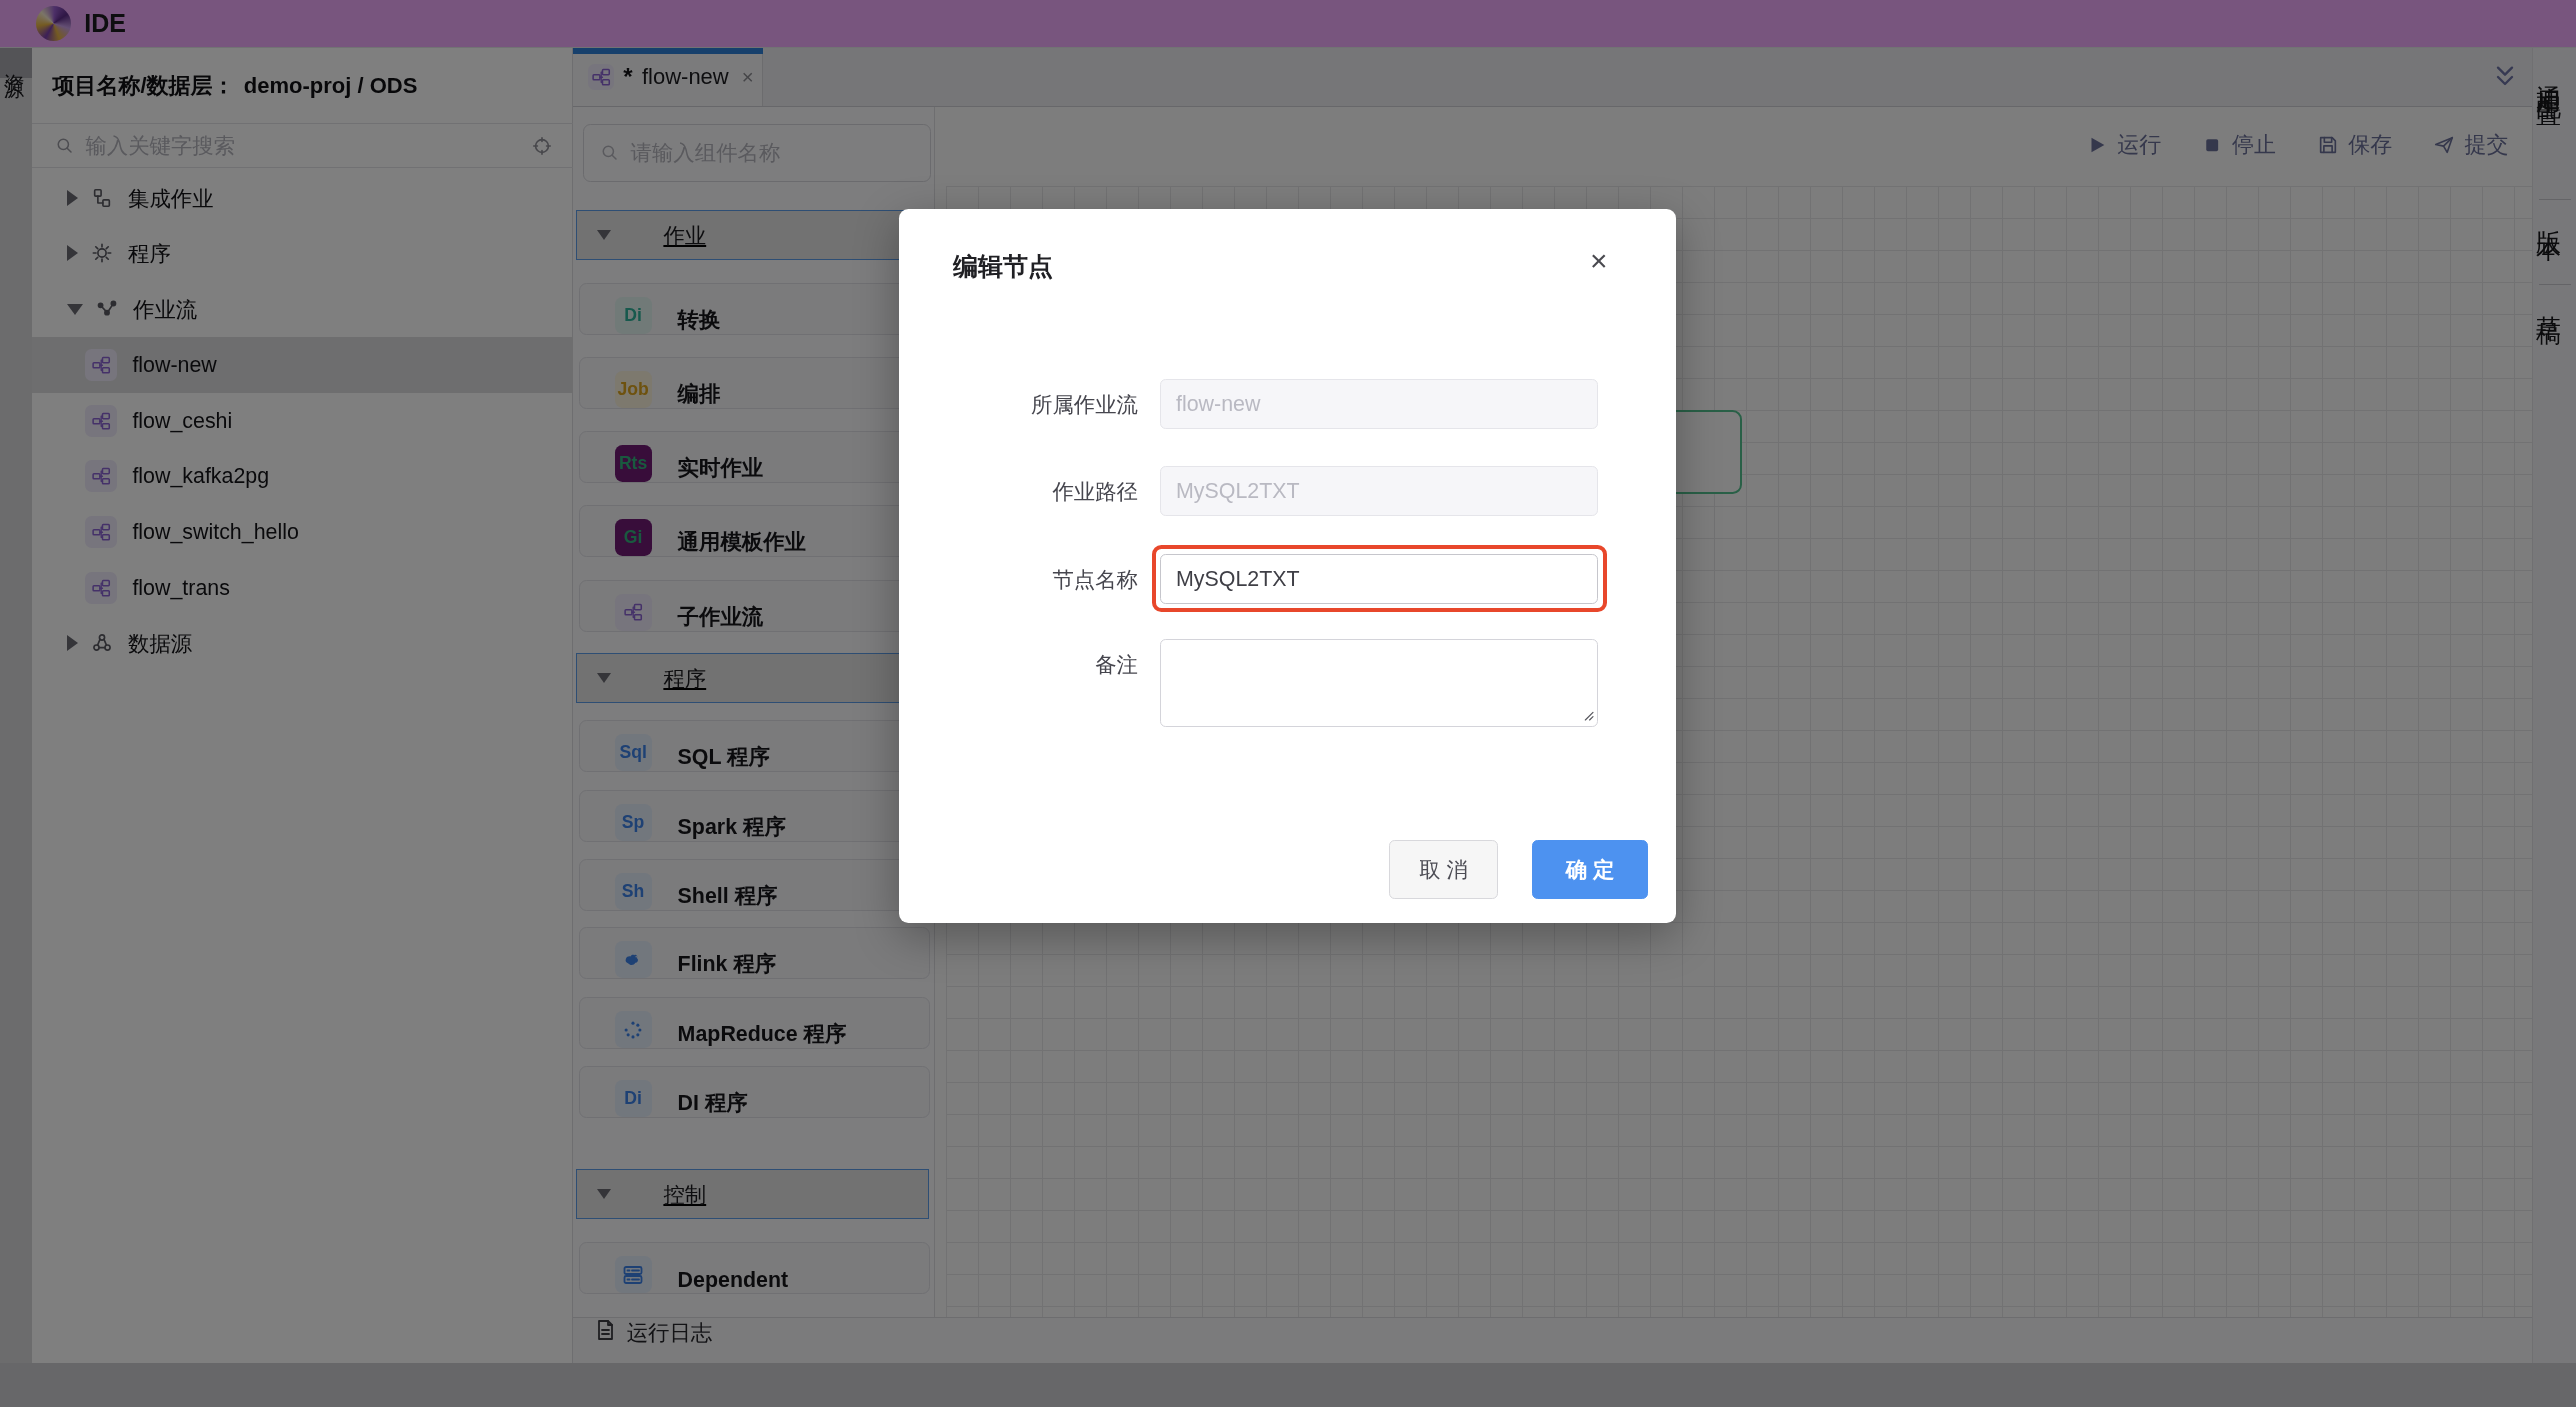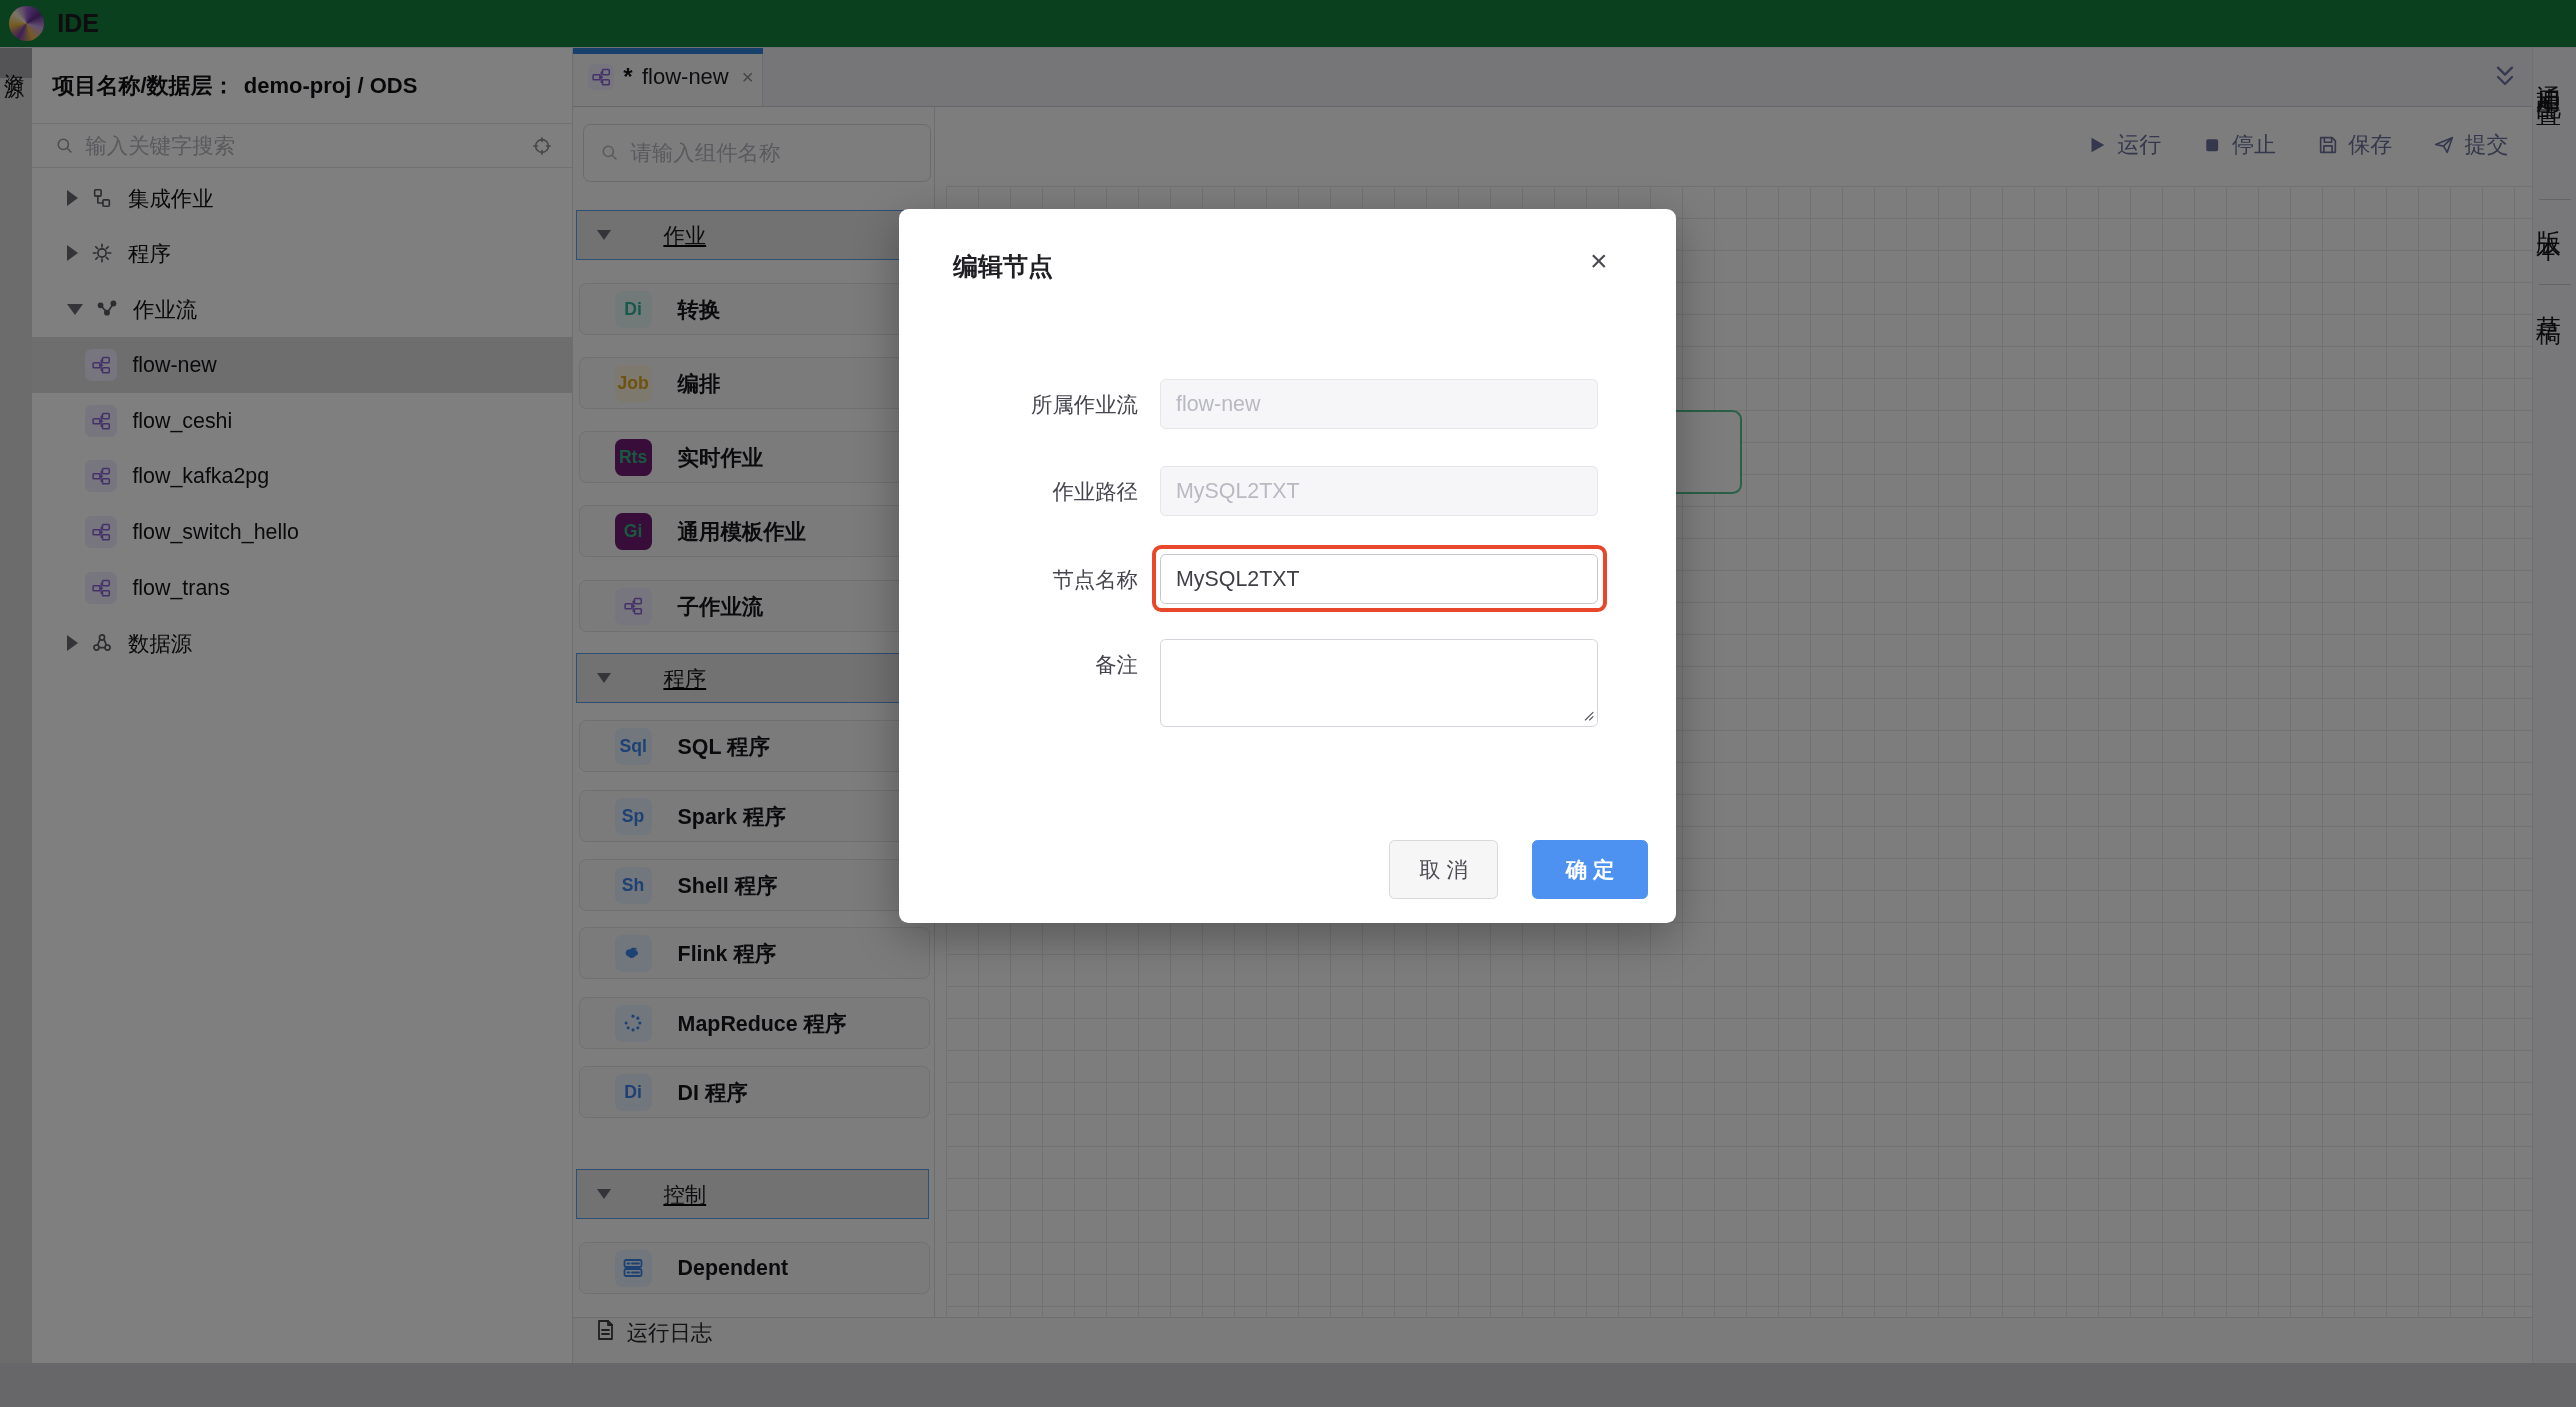--- a/index.html
+++ b/index.html
@@ -3,21 +3,21 @@
 <meta charset="utf-8">
 <style>
   html,body{margin:0;padding:0;background:#cfcfd3;}
   *{box-sizing:border-box;font-family:"Liberation Sans","DejaVu Sans",sans-serif;}
   .stage{position:relative;width:2576px;height:1408px;overflow:hidden;background:#cfcfd3;}
   .abs{position:absolute;}
   .ic{display:inline-flex;align-items:center;justify-content:center;}
   .ic svg{display:block;}
 
   
-  .topbar{left:0;top:0;width:2576px;height:48px;background:#15803d;border-bottom:0.9px solid #e4e4e8;display:flex;align-items:center;}
+  .topbar{left:0;top:0;width:2576px;height:48px;background:#f0abfc;border-bottom:0.9px solid #e4e4e8;display:flex;align-items:center;padding-left:27px;}
   .logo{width:35px;height:35px;border-radius:50%;margin-left:9.3px;
         background:conic-gradient(from 210deg,#7a3fb0,#e9b544,#f7ead0,#9a5fd0,#5e2d8a,#caa0e8,#e9b544,#7a3fb0);}
   .apptitle{margin-left:13px;font-size:25px;font-weight:600;color:#1c1c20;}
 
   
   .activity{left:0;top:48px;width:32px;height:1315px;background:#d8d8db;}
   .activity .atab{width:32px;padding:9.3px 0;background:#a8a8af;color:#17171a;font-size:20.4px;
         writing-mode:vertical-lr;text-orientation:upright;text-align:center;letter-spacing:5.6px;display:flex;justify-content:center;}
 
   
@@ -45,21 +45,21 @@
   .tab-close{font-size:20.4px;color:#8a8a90;margin-left:13px;}
   .chevrons{left:1918px;top:15px;color:#6d72a4;}
 
   
   .palette{left:573px;top:107px;width:362px;height:1210px;background:#fbfbfd;border-right:0.9px solid #dcdce0;}
   .p-search{left:10.2px;top:16.7px;width:348px;height:58px;border:0.9px solid #d6d6dc;border-radius:7.4px;background:#fbfbfd;display:flex;align-items:center;}
   .p-search .ph{font-size:21.4px;color:#b4b4bc;margin-left:11px;}
   .pg{left:3px;width:353px;height:50px;border:1.9px solid #5c9de8;background:#e5e5e5;display:flex;align-items:center;text-decoration:underline;}
   .pg .pg-label{margin-left:52px;font-size:21.4px;color:#1a1a1e;}
   .pg .caret.down{margin-left:20.4px;border-left-width:7.4px;border-right-width:7.4px;border-top-width:10.2px;}
-  .pi{left:5.6px;width:351px;height:52px;border:0.9px solid #e0e0e6;background:#f6f6f9;border-radius:7.4px;display:flex;align-items:center;}
+  .pi{left:5.6px;width:351px;height:52px;border:0.9px solid #e0e0e6;background:#f6f6f9;border-radius:7.4px;display:flex;align-items:flex-end;}
   .badge{width:37px;height:37px;border-radius:7.4px;margin-left:35px;display:flex;align-items:center;justify-content:center;
          font-weight:700;font-size:17.6px;}
   .c-teal{color:#2fb39a;background:#e3f5f1;}
   .c-amber{color:#dca41e;background:#faf2dc;}
   .c-green{color:#33b37e;background:#701a75;}
   .c-purple{color:#8a63d2;background:#efeafa;}
   .c-blue{color:#3d82e8;background:#e4eefb;}
   .pi-label{margin-left:26px;font-size:21.4px;font-weight:700;color:#17171b;}
 
   

